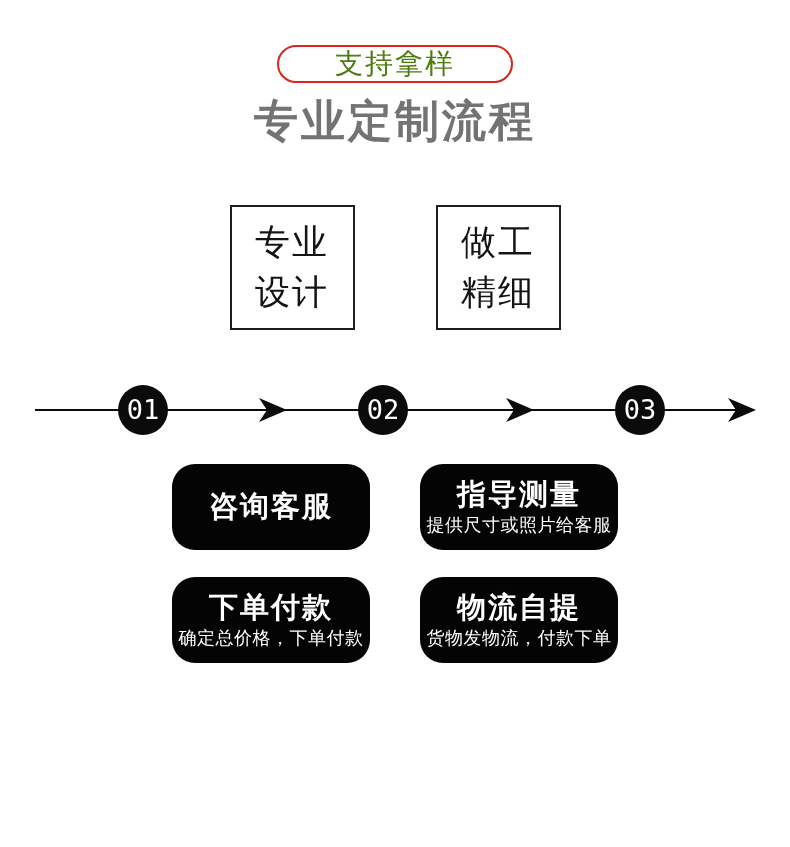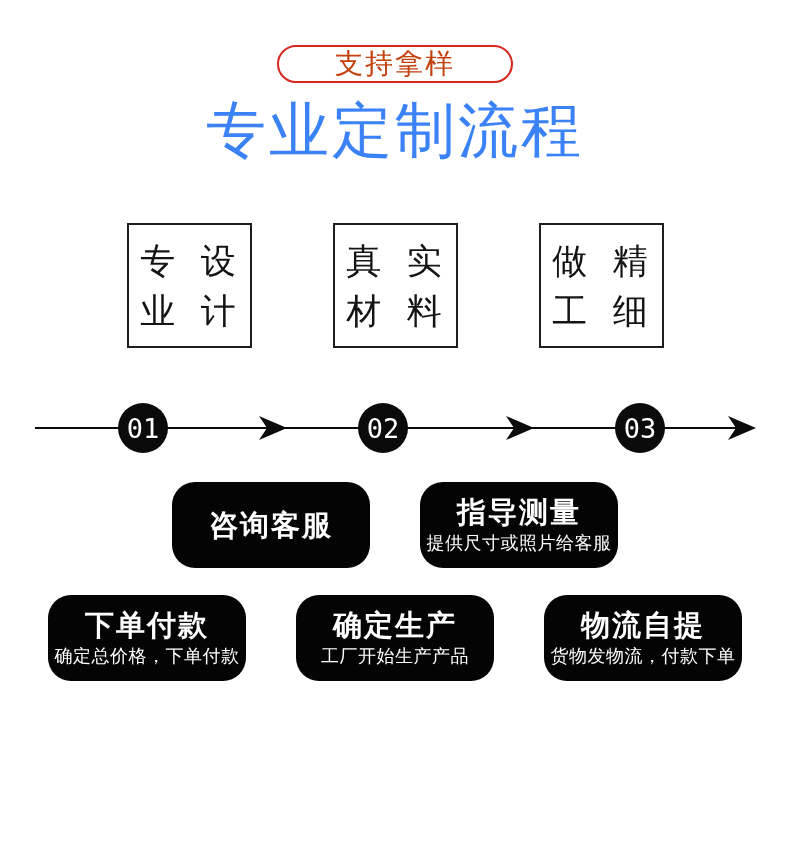--- a/index.html
+++ b/index.html
@@ -10,34 +10,34 @@
     font-family:"Liberation Sans", sans-serif; color:#111;
   }
   
   .badge {
     margin:45px auto 0; width:fit-content;
     border:2px solid #d9261d; border-radius:22px;
     padding:3px 56px; height:38px;
     display:flex; align-items:center; justify-content:center;
   }
   .badge span {
-    color:#c2410c; font-size:28px; letter-spacing:2px; font-weight:500;
+    color:#4d7c0f; font-size:28px; letter-spacing:2px; font-weight:500;
     line-height:1; white-space:nowrap;
   }
   
   .title {
     margin-top:13px; text-align:center;
-    font-size:60px; font-weight:400; letter-spacing:3px;
-    color:#3b82f6; line-height:1.15; white-space:nowrap;
+    font-size:44px; font-weight:700; letter-spacing:3px;
+    color:#737373; line-height:1.15; white-space:nowrap;
   }
   
   .features { display:flex; justify-content:center; gap:81px; margin-top:58px; }
   .feature {
     width:125px; height:125px; border:2px solid #1e1e1e; background:#fff;
-    display:flex; flex-direction:row; align-items:center; justify-content:center;
+    display:flex; flex-direction:column; align-items:center; justify-content:center;
     font-size:35px; line-height:1.42; font-weight:500; letter-spacing:2px;
     text-align:center; color:#141414;
   }
   
   .timeline { position:relative; height:50px; margin-top:55px;padding-left:24px; }
   .timeline.second { margin-top:33px; }
   .tl-line { position:absolute; top:24px; left:35px; height:2px; background:#0c0c0c; }
   .tl-line.r1 { width:712px; }
   .tl-line.r2 { width:702px; }
   .tl-circle {
@@ -75,24 +75,20 @@
   </div>
 
   <h1 class="title">专业定制流程</h1>
 
   <div class="features">
     <div class="feature">
       <span>专业</span>
       <span>设计</span>
     </div>
     <div class="feature">
-      <span>真材</span>
-      <span>实料</span>
-    </div>
-    <div class="feature">
       <span>做工</span>
       <span>精细</span>
     </div>
   </div>
 
   <div class="timeline">
     <div class="tl-line r1"></div>
     <div class="tl-circle c1">01</div>
     <div class="tl-arrow a1">
       <svg width="30" height="32" viewBox="0 0 30 32">
@@ -123,22 +119,18 @@
     </div>
   </div>
 
 
   <div class="steps-row second">
     <div class="step-card">
       <div class="step-title">下单付款</div>
       <div class="step-desc">确定总价格，下单付款</div>
     </div>
     <div class="step-card">
-      <div class="step-title">确定生产</div>
-      <div class="step-desc">工厂开始生产产品</div>
-    </div>
-    <div class="step-card">
       <div class="step-title">物流自提</div>
       <div class="step-desc">货物发物流，付款下单</div>
     </div>
   </div>
 
 </div>
 
 </body></html>

